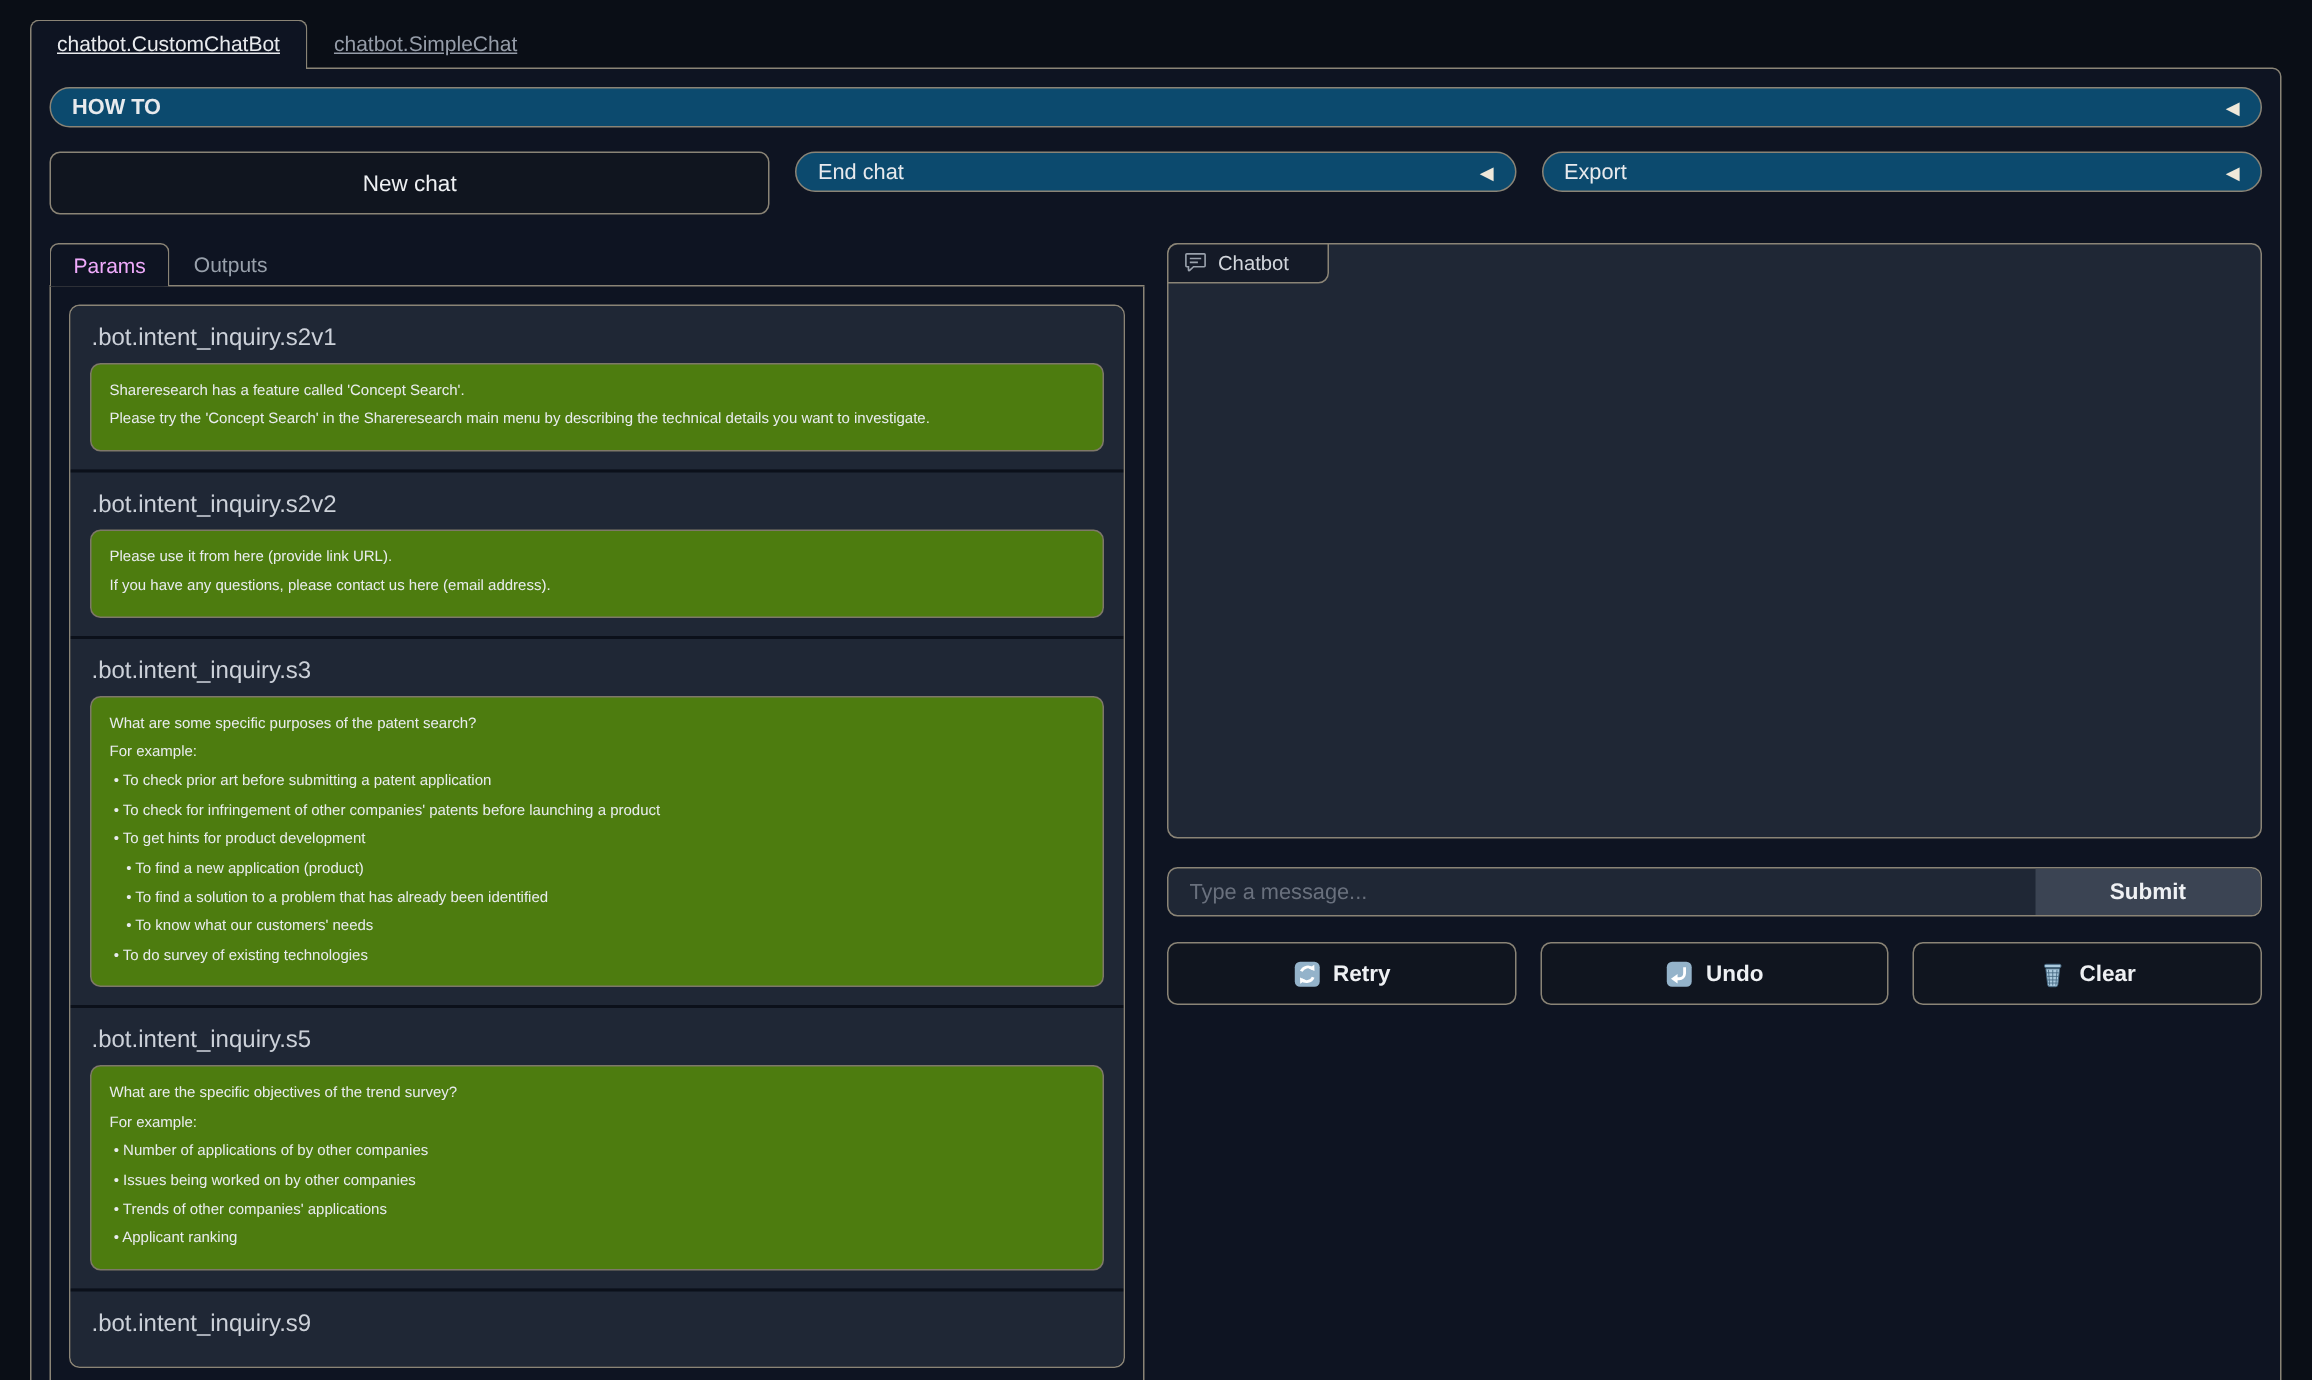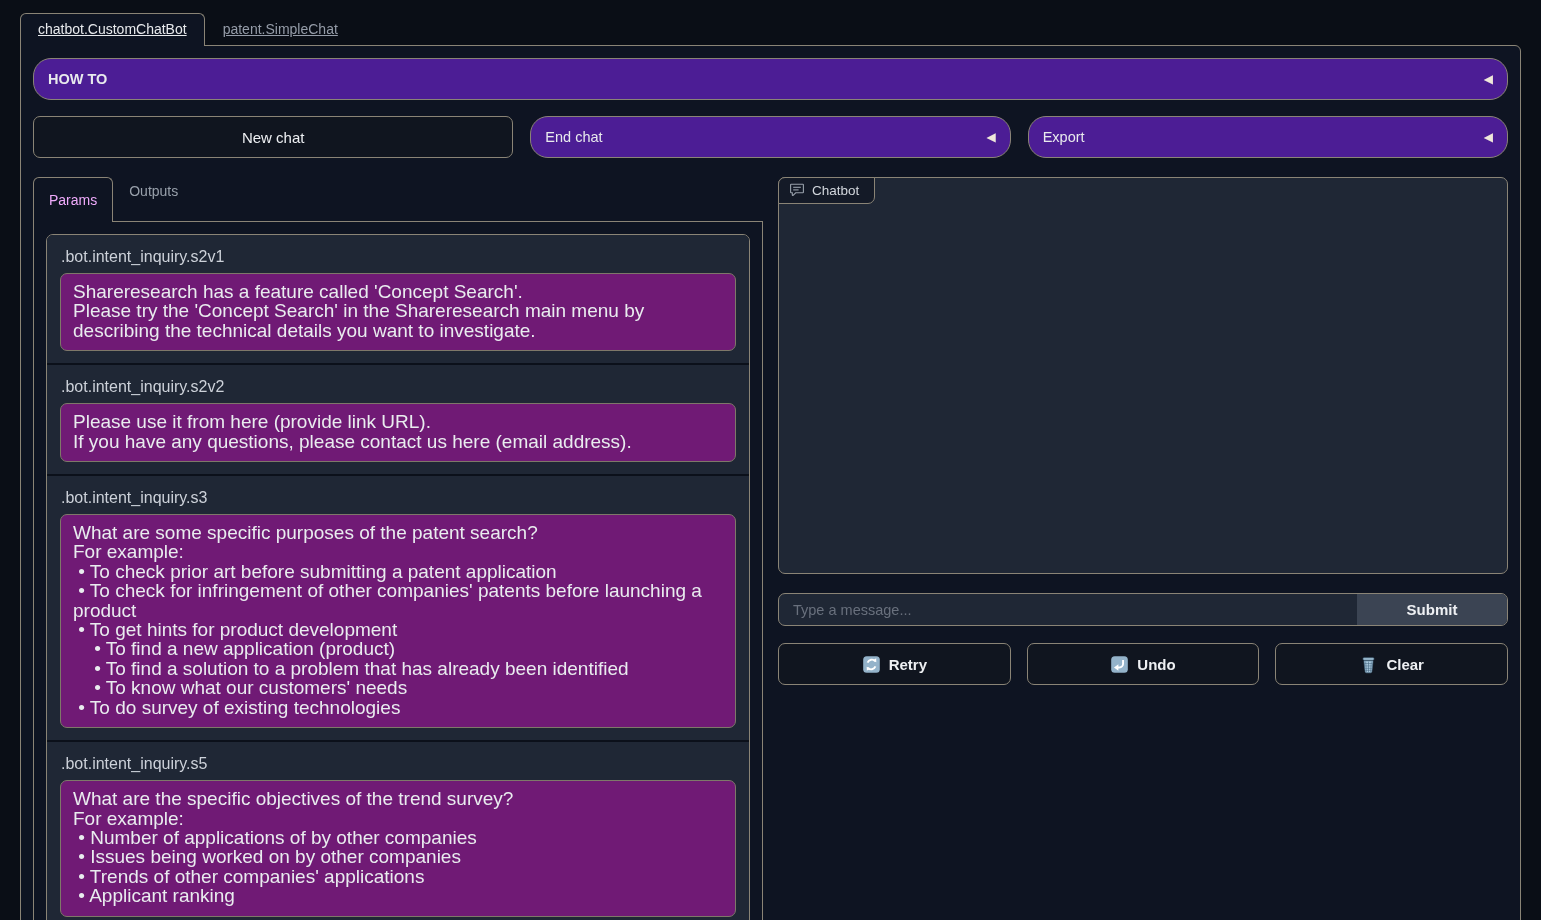--- a/index.html
+++ b/index.html
@@ -42,22 +42,22 @@
   .main-container {
     background: #0e1422;
     border: 1px solid #8a8476;
     border-radius: 0 6px 6px 6px;
     padding: 12px;
     height: 1300px;
   }
 
   
   .accordion {
-    height: 42px;
-    background: #4c1d95;
+    height: 27px;
+    background: #0c4a6e;
     border: 1px solid #8a8476;
     border-radius: 18px;
     display: flex;
     align-items: center;
     justify-content: space-between;
     padding: 0 14px;
     color: #e8eaed;
     font-size: 14.5px;
     cursor: pointer;
   }
@@ -96,21 +96,21 @@
     font-family: inherit;
     font-size: 14px;
     padding: 4px 15px 5px 15px;
     color: #98a0ab;
     background: transparent;
     border: 1px solid transparent;
     border-bottom: none;
     border-radius: 6px 6px 0 0;
     cursor: pointer;
     line-height: 18px;
-    margin-bottom: 16px;
+    margin-bottom: 0;
   }
   .sub-tab.active {
     color: #f0abfc;
     background: #0e1422;
     border-color: #8a8476;
     position: relative;
     margin-bottom: -1px;
     text-align: right;
   }
   .sub-nav-wrap { border-bottom: 1px solid #8a8476; display: flex; }
@@ -128,25 +128,25 @@
   }
   .field { background: #1f2735; padding: 12px 13px; }
   .field + .field { border-top: 2px solid #0b101a; }
   .field-label {
     font-size: 16px;
     color: #ccd1d9;
     line-height: 17px;
     margin: 1px 0 8px 1px;
   }
   .field-value {
-    background: #701a75;
+    background: #4d7c0f;
     border: 1px solid #7e7869;
     border-radius: 7px;
     padding: 8px 12px 10px 12px;
-    font-size: 19px;
+    font-size: 10px;
     line-height: 19.4px;
     color: #e9ecef;
     white-space: pre-wrap;
     min-height: 39px;
     cursor: text;
   }
 
   
   .chat-panel {
     position: relative;
@@ -155,21 +155,21 @@
     border: 1px solid #8a8476;
     border-radius: 7px;
     margin-bottom: 19px;
   }
   .panel-label {
     position: absolute;
     top: -1px; left: -1px;
     display: flex;
     align-items: center;
     gap: 7px;
-    padding: 4px 15px 5px 10px;
+    padding: 4px 26px 5px 10px;
     background: #141a27;
     border: 1px solid #8a8476;
     border-radius: 7px 0 7px 0;
     font-size: 13.5px;
     color: #d2d6dc;
   }
   .input-row {
     display: flex;
     height: 33px;
     border: 1px solid #8a8476;
@@ -221,21 +221,21 @@
   }
   .chat-btn svg { display: block; }
 </style>
 </head>
 <body>
 
 <div class="page">
 
   <div class="tab-nav">
     <button class="tab active">chatbot.CustomChatBot</button>
-    <button class="tab">patent.SimpleChat</button>
+    <button class="tab">chatbot.SimpleChat</button>
   </div>
 
   <div class="main-container">
 
     <div class="accordion howto">
       <span class="acc-label">HOW TO</span>
       <span class="arrow">◀</span>
     </div>
 
     <div class="toolbar-row">

